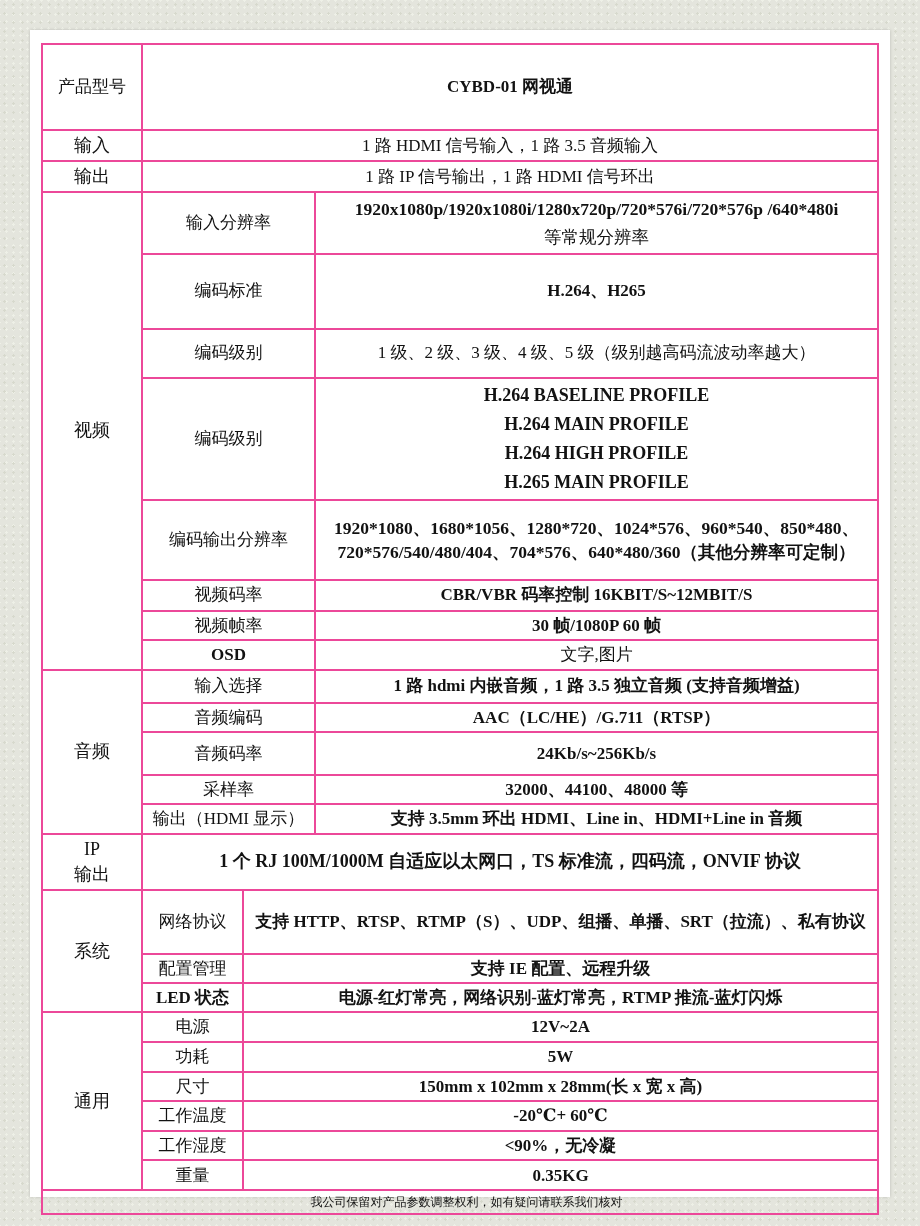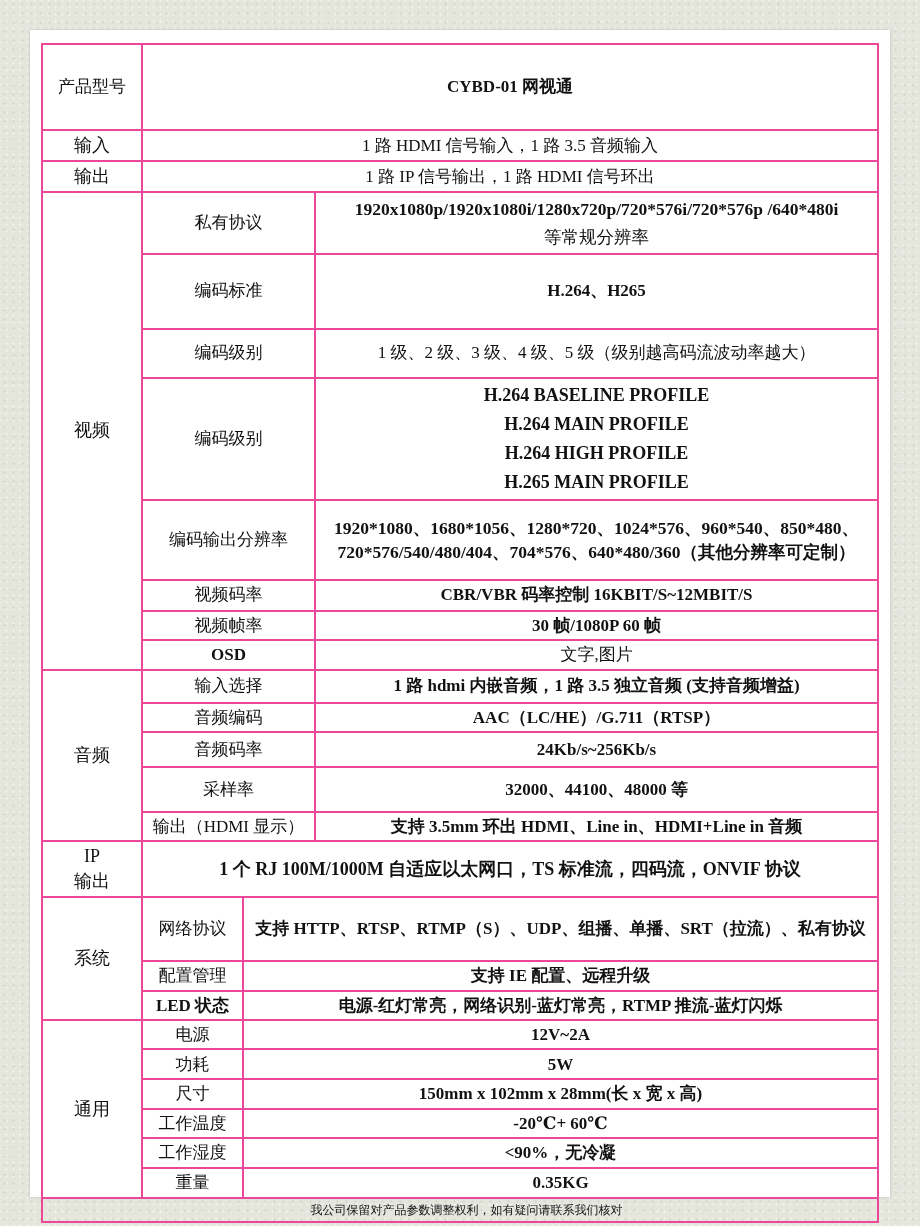--- a/index.html
+++ b/index.html
@@ -60,21 +60,21 @@
       <td class="lbl sec">输入</td>
       <td class="val rg" colspan="3">1 路 HDMI 信号输入，1 路 3.5 音频输入</td>
     </tr>
     <tr style="height:30px">
       <td class="lbl sec">输出</td>
       <td class="val rg" colspan="3">1 路 IP 信号输出，1 路 HDMI 信号环出</td>
     </tr>
 
     <tr style="height:59px">
       <td class="lbl sec" rowspan="8">视频</td>
-      <td class="lbl" colspan="2">私有协议</td>
+      <td class="lbl" colspan="2">输入分辨率</td>
       <td>
         <div class="resline">1920x1080p/1920x1080i/1280x720p/720*576i/720*576p /640*480i</div>
         <div class="resline" style="font-weight:400">等常规分辨率</div>
       </td>
     </tr>
     <tr style="height:75px">
       <td class="lbl" colspan="2">编码标准</td>
       <td class="val">H.264、H265</td>
     </tr>
     <tr style="height:49px">
@@ -109,25 +109,25 @@
 
     <tr style="height:33px">
       <td class="lbl sec" rowspan="5">音频</td>
       <td class="lbl" colspan="2">输入选择</td>
       <td class="val">1 路 hdmi 内嵌音频，1 路 3.5 独立音频 (支持音频增益)</td>
     </tr>
     <tr style="height:29px">
       <td class="lbl" colspan="2">音频编码</td>
       <td class="val">AAC（LC/HE）/G.711（RTSP）</td>
     </tr>
-    <tr style="height:35px">
+    <tr style="height:43px">
       <td class="lbl" colspan="2">音频码率</td>
       <td class="val">24Kb/s~256Kb/s</td>
     </tr>
-    <tr style="height:45px">
+    <tr style="height:29px">
       <td class="lbl" colspan="2">采样率</td>
       <td class="val">32000、44100、48000 等</td>
     </tr>
     <tr style="height:29px">
       <td class="lbl" colspan="2" style="padding:2px 2px">输出（HDMI 显示）</td>
       <td class="val">支持 3.5mm 环出 HDMI、Line in、HDMI+Line in 音频</td>
     </tr>
 
     <tr style="height:55px">
       <td class="lbl sec">

